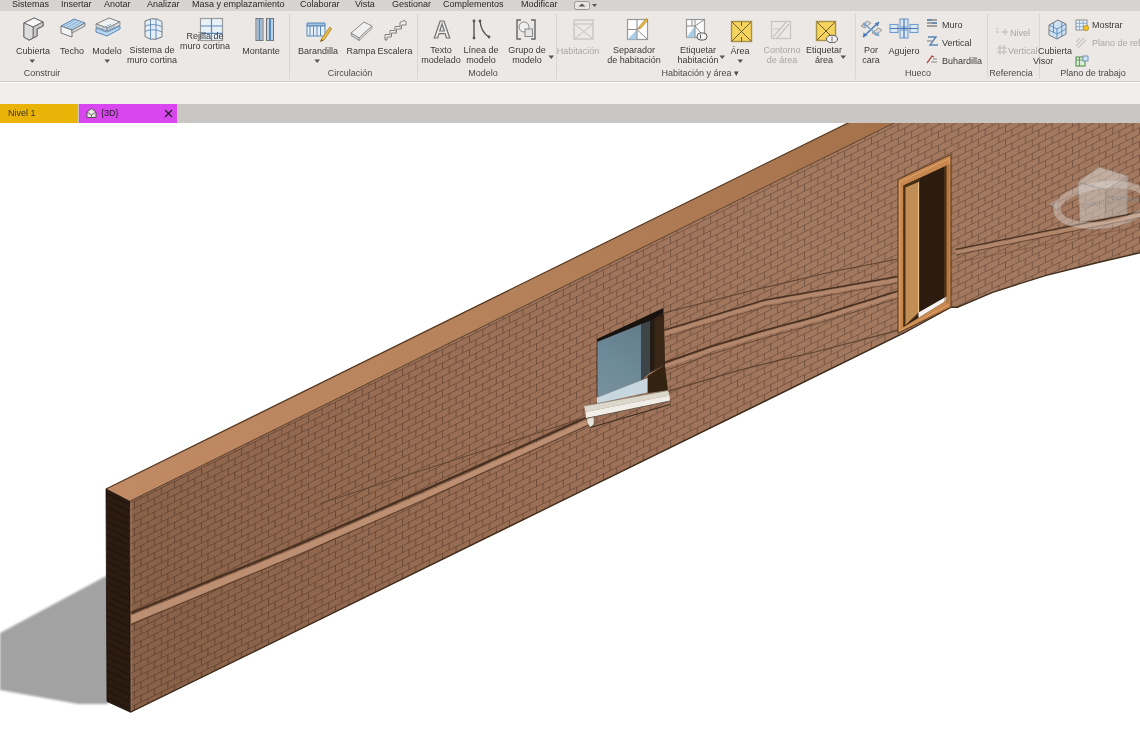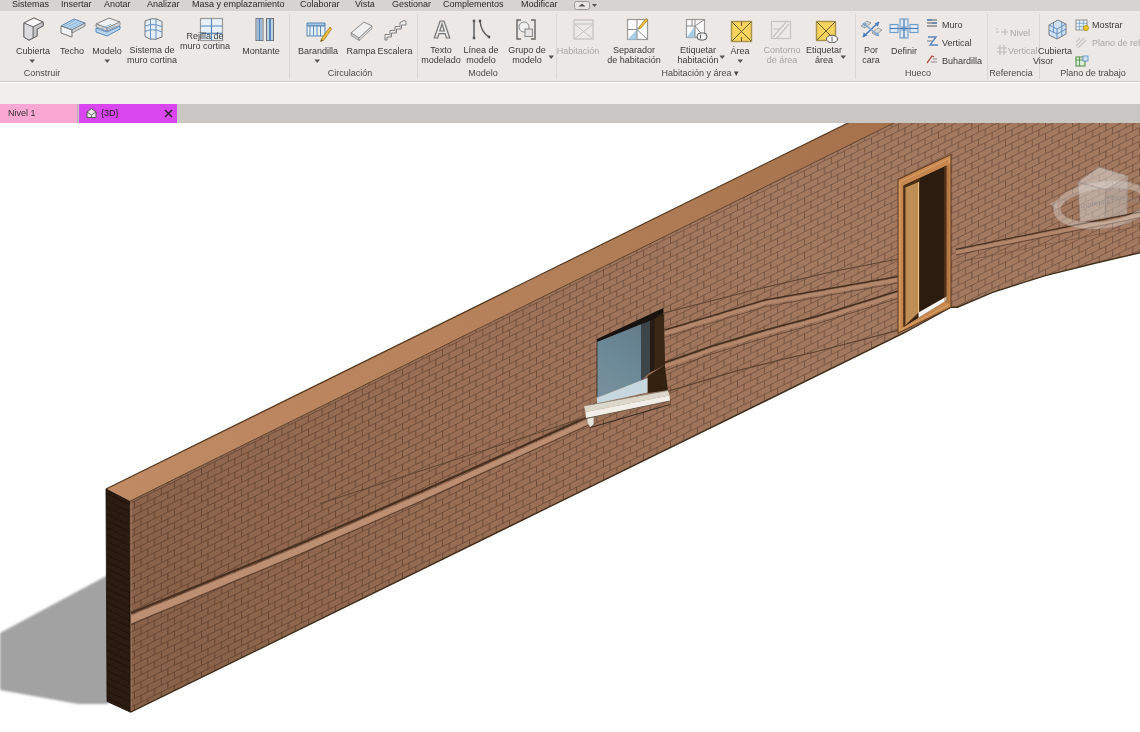--- a/index.html
+++ b/index.html
@@ -6,21 +6,21 @@
 .abs{position:absolute}
 #menubar{position:absolute;left:0;top:0;width:1140px;height:11px;background:#d6d3d1}
 .mi{position:absolute;top:-2px;font-size:9px;line-height:12px;color:#2a2a2a;white-space:nowrap}
 #ribbon{position:absolute;left:0;top:11px;width:1140px;height:71px;background:#ebe8e6;border-bottom:1px solid #ccc9c7}
 .div{position:absolute;top:3px;width:1px;height:65px;background:#d9d6d3}
 .lbl{position:absolute;font-size:9px;line-height:10px;color:#3b3b3b;text-align:center;white-space:nowrap}
 .glbl{position:absolute;top:57px;font-size:9px;color:#4a4a4a;text-align:center;white-space:nowrap}
 .dis{color:#a9a7a5}
 #strip{position:absolute;left:0;top:83px;width:1140px;height:21px;background:#f1efed}
 #tabbar{position:absolute;left:0;top:104px;width:1140px;height:19px;background:#c9c6c4}
-#tab1{position:absolute;left:0;top:104px;width:78px;height:19px;background:#f9a8d4;border-right:1px solid #b5b2b0}
+#tab1{position:absolute;left:0;top:104px;width:78px;height:19px;background:#eab308;border-right:1px solid #b5b2b0}
 #tab1 span{position:absolute;left:8px;top:4px;font-size:9px;color:#333}
 #tab2{position:absolute;left:79px;top:104px;width:98px;height:19px;background:#d946ef}
 #tab2 .t{position:absolute;left:22px;top:4px;font-size:9px;color:#222}
 #canvas{position:absolute;left:0;top:123px;width:1140px;height:609px;background:#fff}
 </style></head><body>
 <div id="menubar">
 <span class="mi" style="left:12px">Sistemas</span>
 <span class="mi" style="left:61px">Insertar</span>
 <span class="mi" style="left:104px">Anotar</span>
 <span class="mi" style="left:147px">Analizar</span>
@@ -226,21 +226,21 @@
 <span class="lbl" style="left:680px;top:35px;width:120px">Área</span>
 <svg class="abs" style="left:737px;top:48px" width="7" height="5">
       <path d="M0.5 0.5 L6 0.5 L3.2 4 Z" fill="#555"></path>
     </svg>
 <span class="lbl dis" style="left:722px;top:34px;width:120px">Contorno<br>de área</span>
 <span class="lbl" style="left:764px;top:34px;width:120px">Etiquetar<br>área</span>
 <svg class="abs" style="left:840px;top:44px" width="7" height="5">
       <path d="M0.5 0.5 L6 0.5 L3.2 4 Z" fill="#555"></path>
     </svg>
 <span class="lbl" style="left:811px;top:34px;width:120px">Por<br>cara</span>
-<span class="lbl" style="left:844px;top:35px;width:120px">Definir</span>
+<span class="lbl" style="left:844px;top:35px;width:120px">Agujero</span>
 <span class="lbl" style="left:942px;top:9px;text-align:left">Muro</span>
 <span class="lbl" style="left:942px;top:27px;text-align:right">Vertical</span>
 <span class="lbl" style="left:942px;top:45px;text-align:left">Buhardilla</span>
 <span class="lbl dis" style="left:1010px;top:17px;text-align:right">Nivel</span>
 <span class="lbl dis" style="left:1008px;top:35px;text-align:left">Vertical</span>
 <span class="lbl" style="left:995px;top:35px;width:120px">Cubierta</span>
 <span class="lbl" style="left:1092px;top:9px;text-align:left">Mostrar</span>
 <span class="lbl dis" style="left:1092px;top:27px;text-align:left">Plano de ref</span>
 <span class="lbl" style="left:1033px;top:45px;text-align:left">Visor</span>
 <span class="glbl" style="left:-28px;width:140px">Construir</span>

